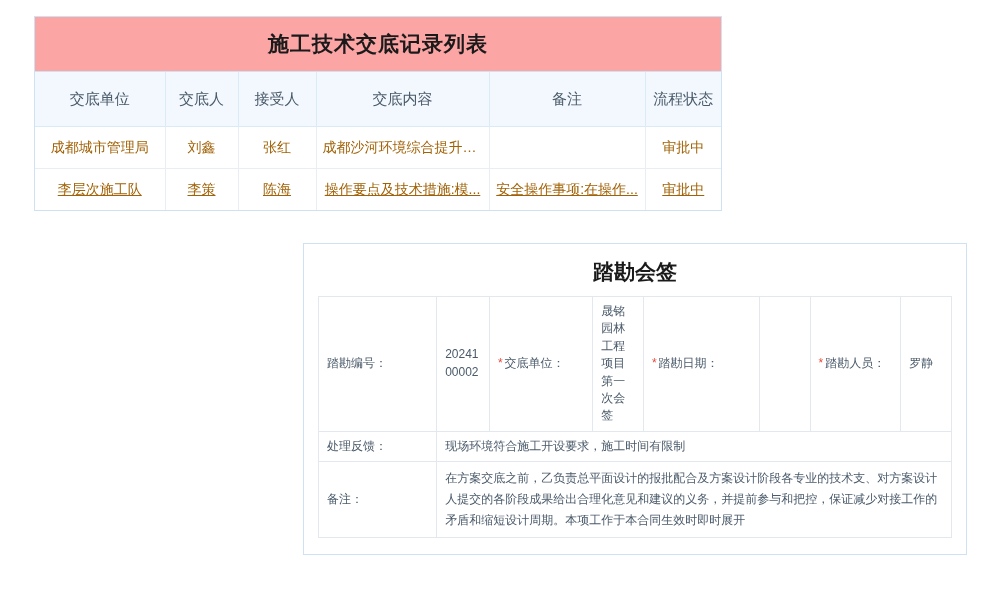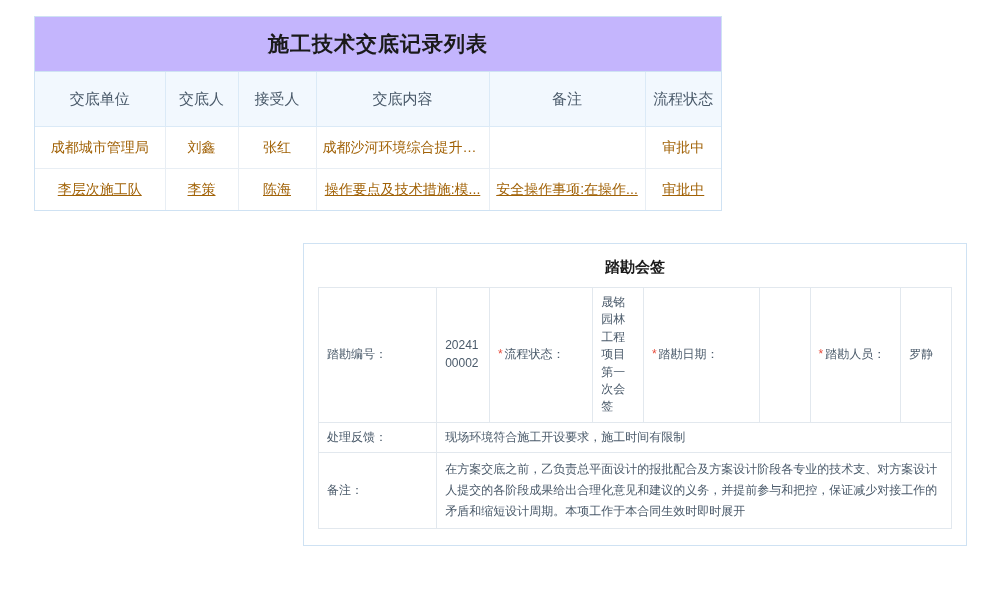--- a/index.html
+++ b/index.html
@@ -27,21 +27,21 @@
     background: #ffffff;
     box-sizing: border-box;
   }
   .list-title {
     text-align: center;
     font-size: 21px;
     font-weight: bold;
     color: #1a1a1a;
     padding: 13px 0 13px 0;
     border-bottom: 1px solid #cfe2f3;
-    background: #c4b5fd;
+    background: #fca5a5;
     letter-spacing: 1px;
   }
   table.list-table {
     border-collapse: collapse;
     width: 100%;
     table-layout: fixed;
   }
   table.list-table th {
     background: #f2f8fe;
     color: #4a5a6a;
@@ -79,21 +79,21 @@
     left: 303px;
     top: 243px;
     width: 664px;
     border: 1px solid #cfe2f3;
     background: #ffffff;
     box-sizing: border-box;
     padding: 0 0 16px 0;
   }
   .form-title {
     text-align: center;
-    font-size: 15px;
+    font-size: 21px;
     font-weight: bold;
     color: #1a1a1a;
     padding: 14px 0 10px 0;
   }
   .form-wrap { padding: 0 14px; }
   table.form-table {
     border-collapse: collapse;
     width: 100%;
     table-layout: fixed;
     border: 1px solid #e2e8ee;
@@ -186,21 +186,21 @@
           <col style="width:48px">
           <col style="width:110px">
           <col style="width:48px">
           <col style="width:86px">
           <col style="width:48px">
         </colgroup>
         <tbody>
           <tr>
             <td class="lab">踏勘编号：</td>
             <td class="val val-narrow">2024100002</td>
-            <td class="lab"><span class="req">*</span><span>流程状态：</span></td>
+            <td class="lab"><span class="req">*</span><span>交底单位：</span></td>
             <td class="val val-vnarrow">晟铭园林工程项目第一次会签</td>
             <td class="lab"><span class="req">*</span><span>踏勘日期：</span></td>
             <td class="val cell-empty"></td>
             <td class="lab"><span class="req">*</span><span>踏勘人员：</span></td>
             <td class="val">罗静</td>
           </tr>
           <tr>
             <td class="lab">处理反馈：</td>
             <td class="val" colspan="7">现场环境符合施工开设要求，施工时间有限制</td>
           </tr>

